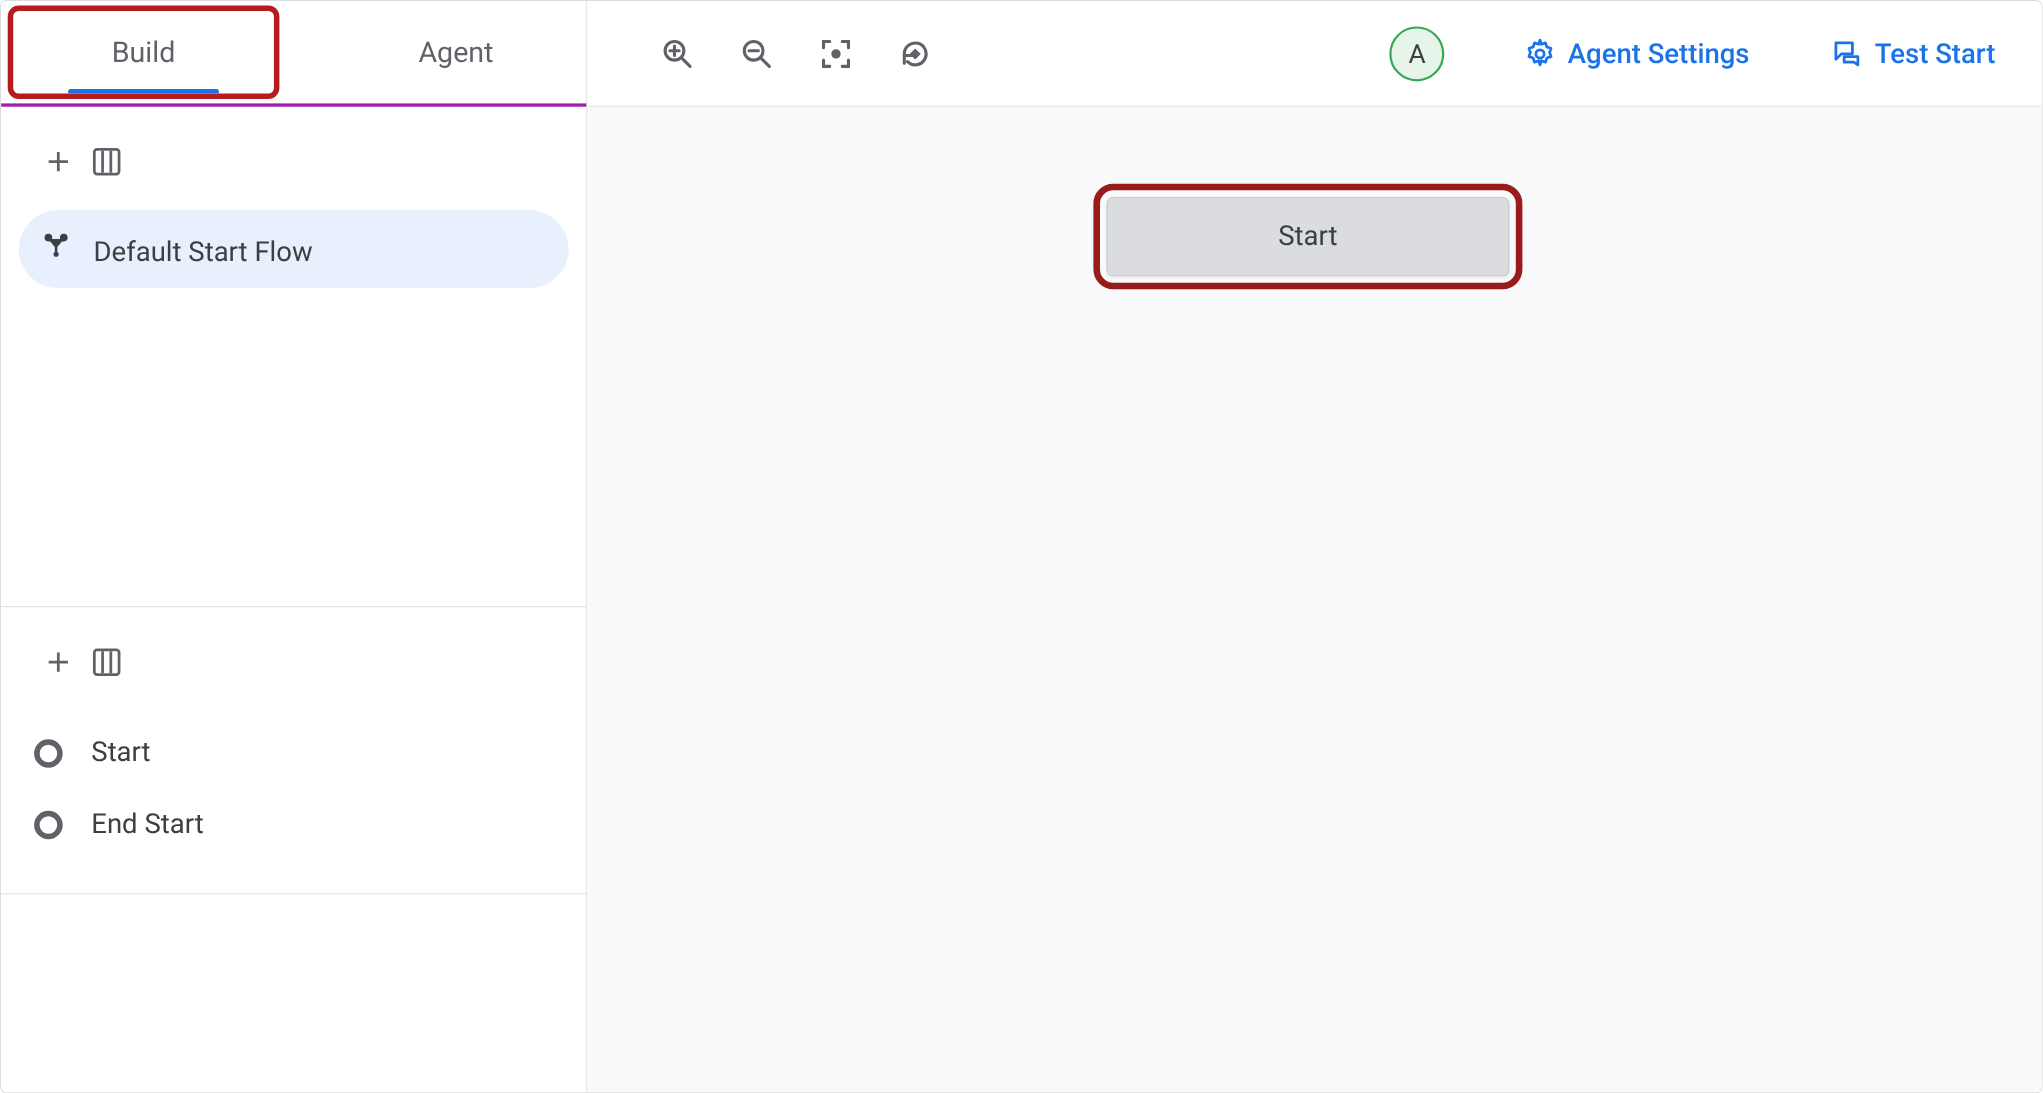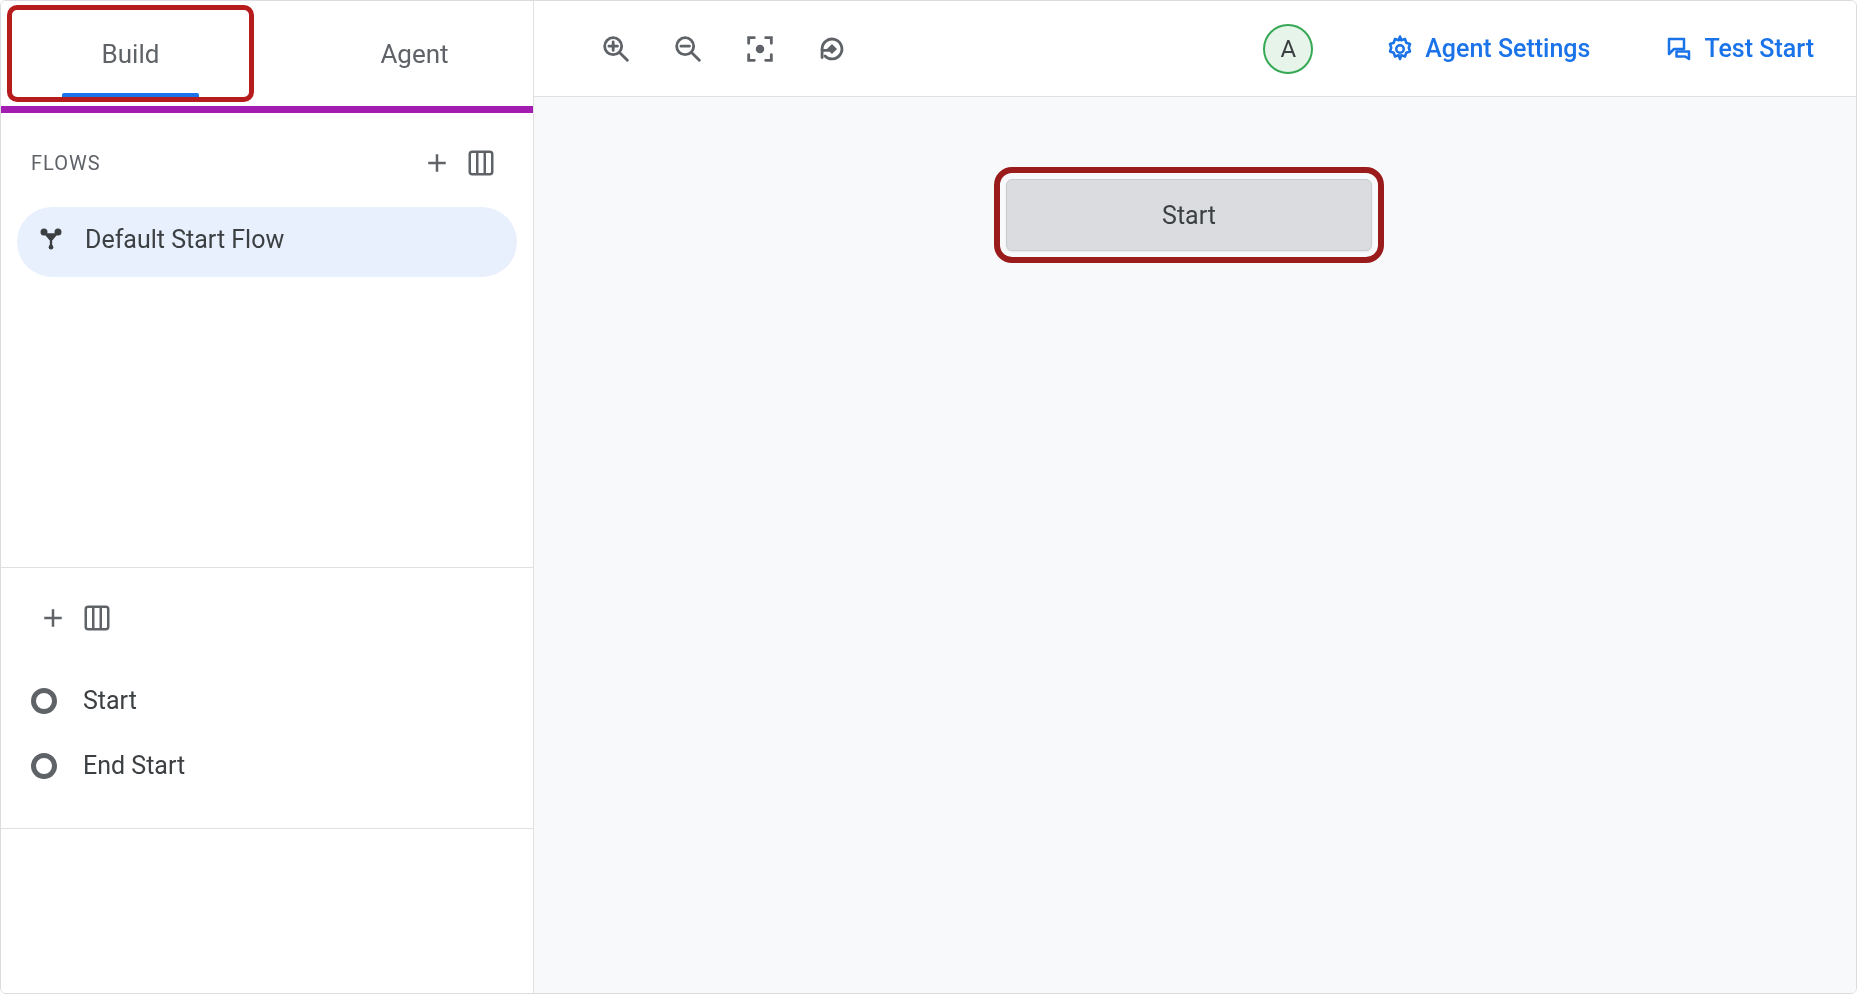--- a/index.html
+++ b/index.html
@@ -23,22 +23,22 @@
     .sidebar {
       width: 533px;
       flex-shrink: 0;
       border-right: 1px solid #e0e0e0;
       display: flex;
       flex-direction: column;
       background:#fff;
     }
     .tabs {
       display: flex;
-      height: 112px;
-      border-bottom: 7px solid #a21caf;
+      height: 96px;
+      border-bottom: 3px solid #a21caf;
       gap: 36px;
     }
     .tab {
       flex: 1;
       display: flex;
       align-items: center;
       justify-content: center;
       font-size: 26px;
       color: #5f6368;
       cursor: pointer;
@@ -69,21 +69,21 @@
       letter-spacing:1px;
     }
     .section-header .title{ flex:1; }
     .iconbtn{
       width:44px;height:44px;
       display:flex;align-items:center;justify-content:center;
       color:#5f6368;cursor:pointer;border-radius:50%;
     }
     .iconbtn svg{width:30px;height:30px;}
     .flow-item{
-      display:flex;align-items:flex-start;
+      display:flex;align-items:flex-end;
       gap:20px;
       margin:4px 16px 16px 16px;
       padding:18px 20px;
       border-radius:40px;
       font-size:25px;
       color:#3c4043;
       cursor:pointer;
     }
     .flow-item.selected{ background:#e8f0fe; }
     .flow-item .icon svg{width:28px;height:28px;}
@@ -114,21 +114,21 @@
     }
     .tool-group{display:flex;gap:28px;align-items:center;margin-left:30px;}
     .tool{ width:44px;height:44px;display:flex;align-items:center;justify-content:center;color:#5f6368;cursor:pointer;border-radius:50%;}
     .tool svg{width:34px;height:34px;stroke:#5f6368;}
     .avatar{
       width:50px;height:50px;border:2px solid #34a853;border-radius:50%;
       display:flex;align-items:center;justify-content:center;
       color:#3c4043;font-size:24px;background:#e6f4ea;
     }
     .link-btn{
-      display:flex;align-items:center;gap:10px;
+      display:flex;align-items:flex-end;gap:10px;
       color:#1a73e8;font-size:25px;font-weight:500;cursor:pointer;
       padding:8px 12px;border-radius:6px;
     }
     .link-btn svg{width:30px;height:30px;}
     .canvas{
       flex:1;background:#f8f9fa;position:relative;
     }
     .start-node{
       position:absolute;
       left:460px; top:70px;
@@ -157,21 +157,20 @@
       <div class="tab active highlighted">
         <span>Build</span>
       </div>
       <div class="tab">
         <span>Agent</span>
       </div>
     </div>
 
     <div class="section">
       <div class="section-header">
-        <span class="title">FLOWS</span>
         <span class="iconbtn">
           <svg viewBox="0 0 24 24">
               <path fill="currentColor" d="M11 5h2v6h6v2h-6v6h-2v-6H5v-2h6z"></path>
             </svg>
         </span>
         <span class="iconbtn">
           <svg viewBox="0 0 24 24">
               <rect x="3" y="3" width="18" height="18" rx="2" fill="none" stroke="currentColor" stroke-width="2"></rect>
               <path d="M9 4v16M15 4v16" stroke="currentColor" stroke-width="2"></path>
             </svg>

